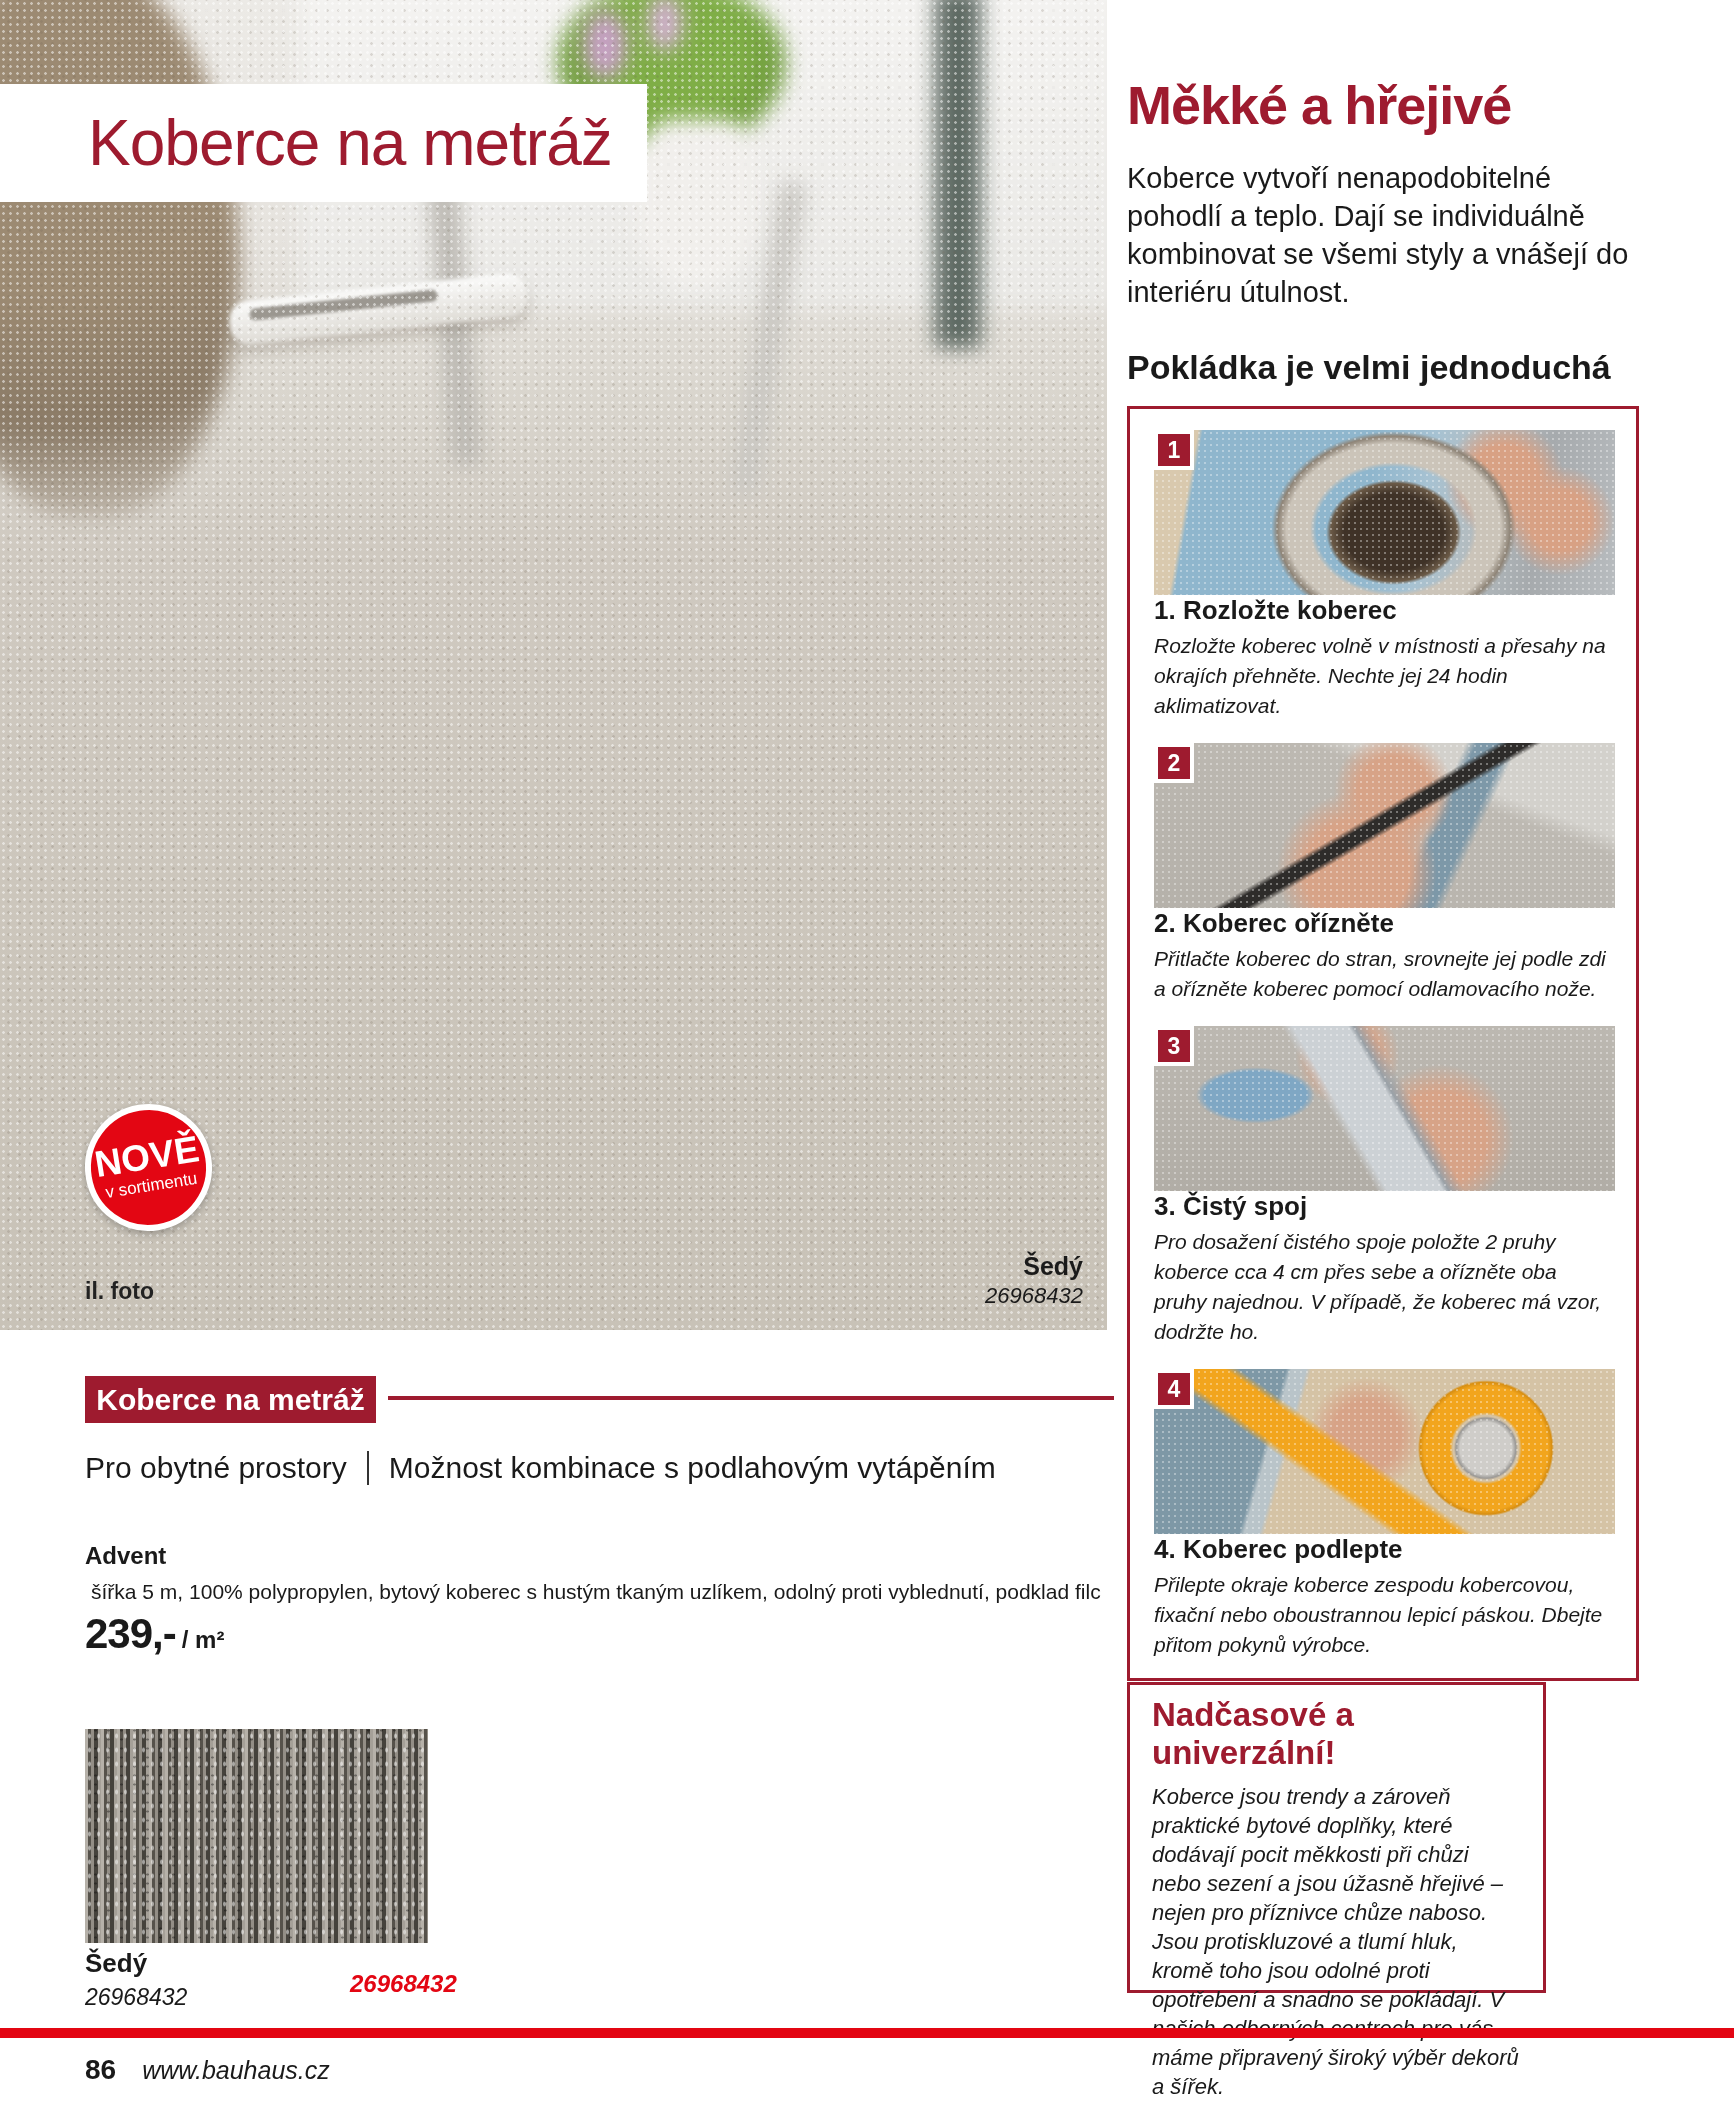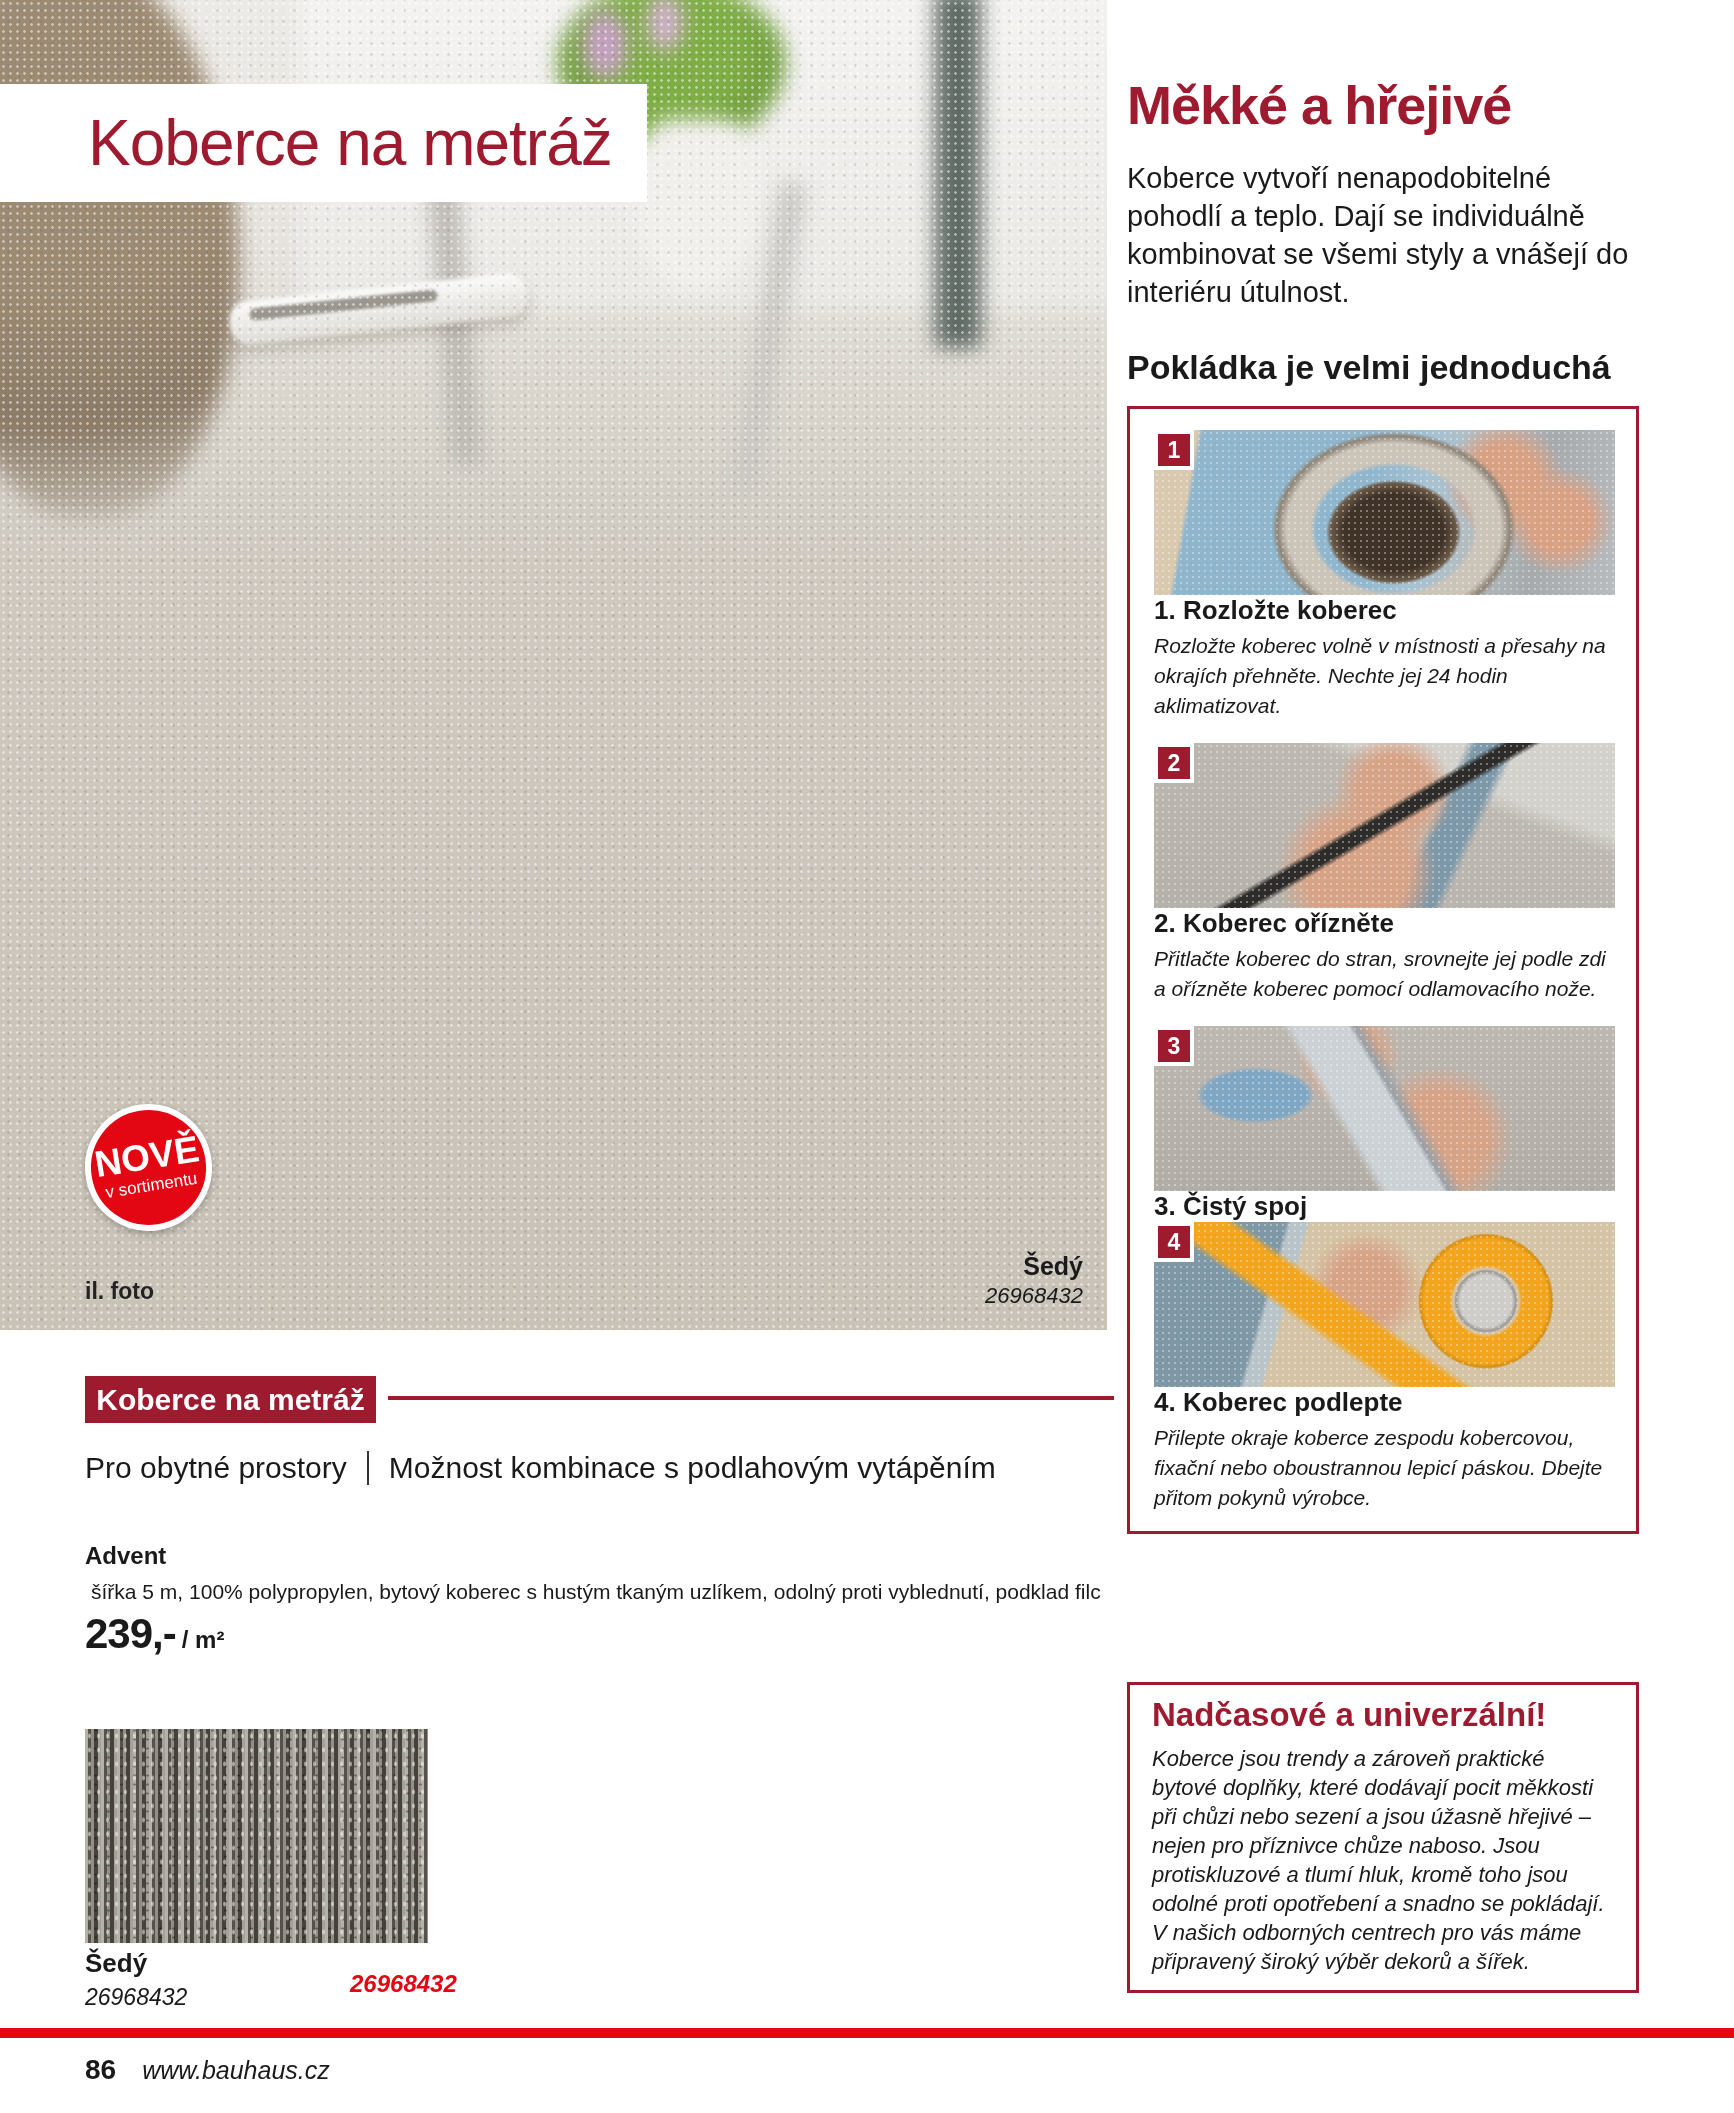--- a/index.html
+++ b/index.html
@@ -76,21 +76,21 @@
     radial-gradient(circle at 42% 18%,#d7a387 0 30px,rgba(215,163,135,0) 52px),
     linear-gradient(to bottom,#bcb8b1,#b1ada6);}
   .img4{background:
     radial-gradient(circle at 72% 48%,#cfcdc9 0 26px,#9b9996 30px,transparent 32px),
     radial-gradient(circle at 72% 48%,transparent 33px,#f2a51d 36px 62px,#d88f12 66px,transparent 68px),
     linear-gradient(35deg,transparent 34%,#f2a51d 36% 44%,transparent 46%),
     radial-gradient(circle at 46% 40%,#d7a387 0 34px,rgba(215,163,135,0) 58px),
     linear-gradient(106deg,#7e98a6 0 26%,#b9c4c9 27% 30%,#d5c3a5 31% 100%);}
   .imggrain{position:absolute;inset:0;background-image:radial-gradient(rgba(255,255,255,.35) 1px,transparent 1.5px);background-size:6px 6px;}
 
-  .info-box{position:absolute;left:1127px;top:1682px;width:512px;height:311px;border:3px solid var(--dark-red);background:#fff;padding:11px 22px;}
+  .info-box{position:absolute;left:1127px;top:1682px;width:419px;height:311px;border:3px solid var(--dark-red);background:#fff;padding:11px 22px;}
   .info-box h3{color:var(--dark-red);font-size:33px;font-weight:bold;margin-bottom:10px;}
   .info-box p{font-size:22px;font-style:italic;line-height:29px;}
 
   
   .sec-head{position:absolute;left:85px;top:1376px;width:291px;height:47px;background:var(--dark-red);
     color:#fff;font-size:30px;font-weight:bold;display:flex;align-items:center;justify-content:center;white-space:nowrap;}
   .sec-rule{position:absolute;left:388px;top:1396px;width:726px;height:4px;background:var(--dark-red);}
   .features{position:absolute;left:85px;top:1451px;font-size:30px;display:flex;align-items:center;white-space:nowrap;}
   .features .sep{display:inline-block;width:2px;height:34px;background:#333;margin:0 20px;}
   .pname{position:absolute;left:85px;top:1542px;font-size:24px;font-weight:bold;}
@@ -168,20 +168,21 @@
     </div>
     <div class="step-title">2. Koberec ořízněte</div>
     <div class="step-desc">Přitlačte koberec do stran, srovnejte jej podle zdi a ořízněte koberec pomocí odlamovacího nože.</div>
   </div>
   <div class="step">
     <div class="step-img img3">
       <div class="imggrain"></div>
       <div class="step-num">3</div>
     </div>
     <div class="step-title">3. Čistý spoj</div>
+    <div class="step-desc">Pro dosažení čistého spoje položte 2 pruhy koberce cca 4 cm přes sebe a ořízněte oba pruhy najednou. V případě, že koberec má vzor, dodržte ho.</div>
   </div>
   <div class="step">
     <div class="step-img img4">
       <div class="imggrain"></div>
       <div class="step-num">4</div>
     </div>
     <div class="step-title">4. Koberec podlepte</div>
     <div class="step-desc" style="margin-bottom:8px">Přilepte okraje koberce zespodu kobercovou, fixační nebo oboustrannou lepicí páskou. Dbejte přitom pokynů výrobce.</div>
   </div>
 </div>

